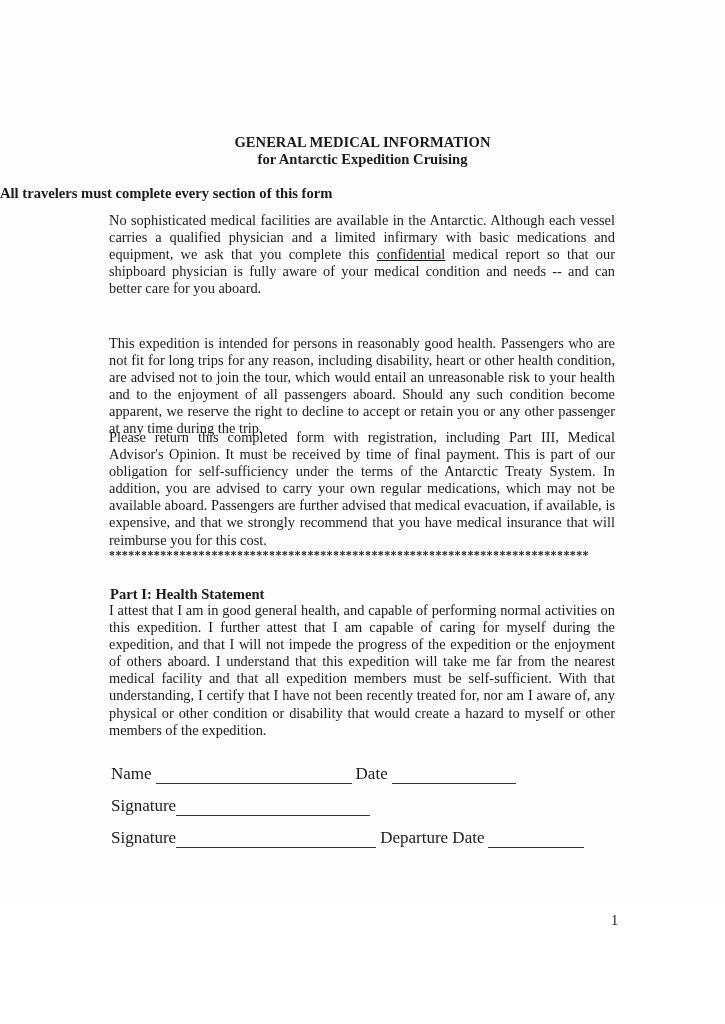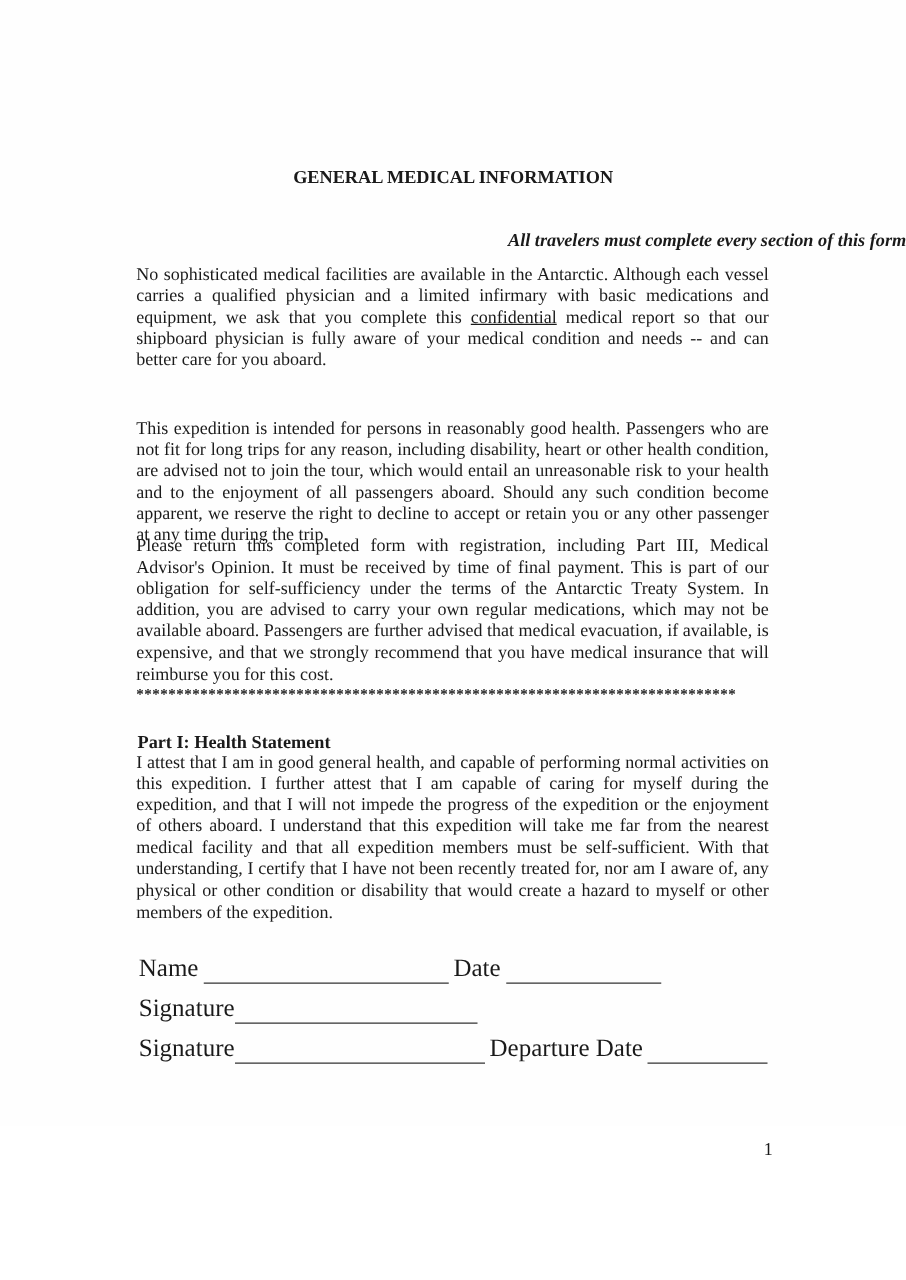--- a/index.html
+++ b/index.html
@@ -29,22 +29,21 @@
       font-weight: bold;
       font-size: 14.6px;
       line-height: 17px;
     }
     .title1 { top: 134px; }
     .title2 { top: 151px; }
     .subtitle {
       position: absolute;
       left: 0; right: 0;
       top: 185px;
-      text-align: right;
-      font-style: italic;
+      text-align: left;
       font-weight: bold;
       font-size: 14.6px;
       line-height: 17px;
     }
     .para {
       position: absolute;
       left: 109px;
       width: 506px;
       font-size: 14.4px;
       line-height: 17.1px;
@@ -70,21 +69,21 @@
     .section-heading {
       position: absolute;
       left: 110px;
       top: 586px;
       font-weight: bold;
       font-size: 14.6px;
     }
     .field-row {
       position: absolute;
       left: 111px;
-      font-size: 20px;
+      font-size: 17px;
       display: flex;
       align-items: flex-end;
     }
     .row1 { top: 764px; }
     .row2 { top: 796px; }
     .row3 { top: 828px; }
     .blank {
       display: inline-block;
       border-bottom: 1px solid #333;
       height: 14px;
@@ -97,20 +96,21 @@
       top: 912px;
       font-size: 14.4px;
     }
   </style>
 </head>
 <body>
 
 <div class="page">
 
   <div class="title title1">GENERAL MEDICAL INFORMATION</div>
+  <div class="title title2">for Antarctic Expedition Cruising</div>
   <div class="subtitle">All travelers must complete every section of this form</div>
 
   <div class="para p1"><span>No sophisticated medical facilities are available in the Antarctic. Although each vessel carries a qualified physician and a limited infirmary with basic medications and equipment, we ask that you complete this </span><span class="u">confidential</span><span> medical report so that our shipboard physician is fully aware of your medical condition and needs -- and can better care for you aboard.</span></div>
 
   <div class="para p2">This expedition is intended for persons in reasonably good health. Passengers  who are not fit for long trips for any reason, including disability, heart or other health condition, are advised not to join the tour, which would entail an unreasonable risk to your health and to the enjoyment of all passengers aboard. Should any such condition become apparent, we reserve the right to decline to accept or retain you or any other passenger at any time during the trip.</div>
 
   <div class="para p3">Please return this completed form with registration, including Part III, Medical Advisor's Opinion. It must be received by time of final payment. This is part of our obligation for self-sufficiency under the terms of the Antarctic Treaty System. In addition, you are advised to carry your own regular medications, which may not be available aboard. Passengers are further advised that medical evacuation, if available, is expensive, and that we strongly recommend that you have medical insurance that will reimburse you for this cost.</div>
 
   <div class="stars">***************************************************************************</div>
 

